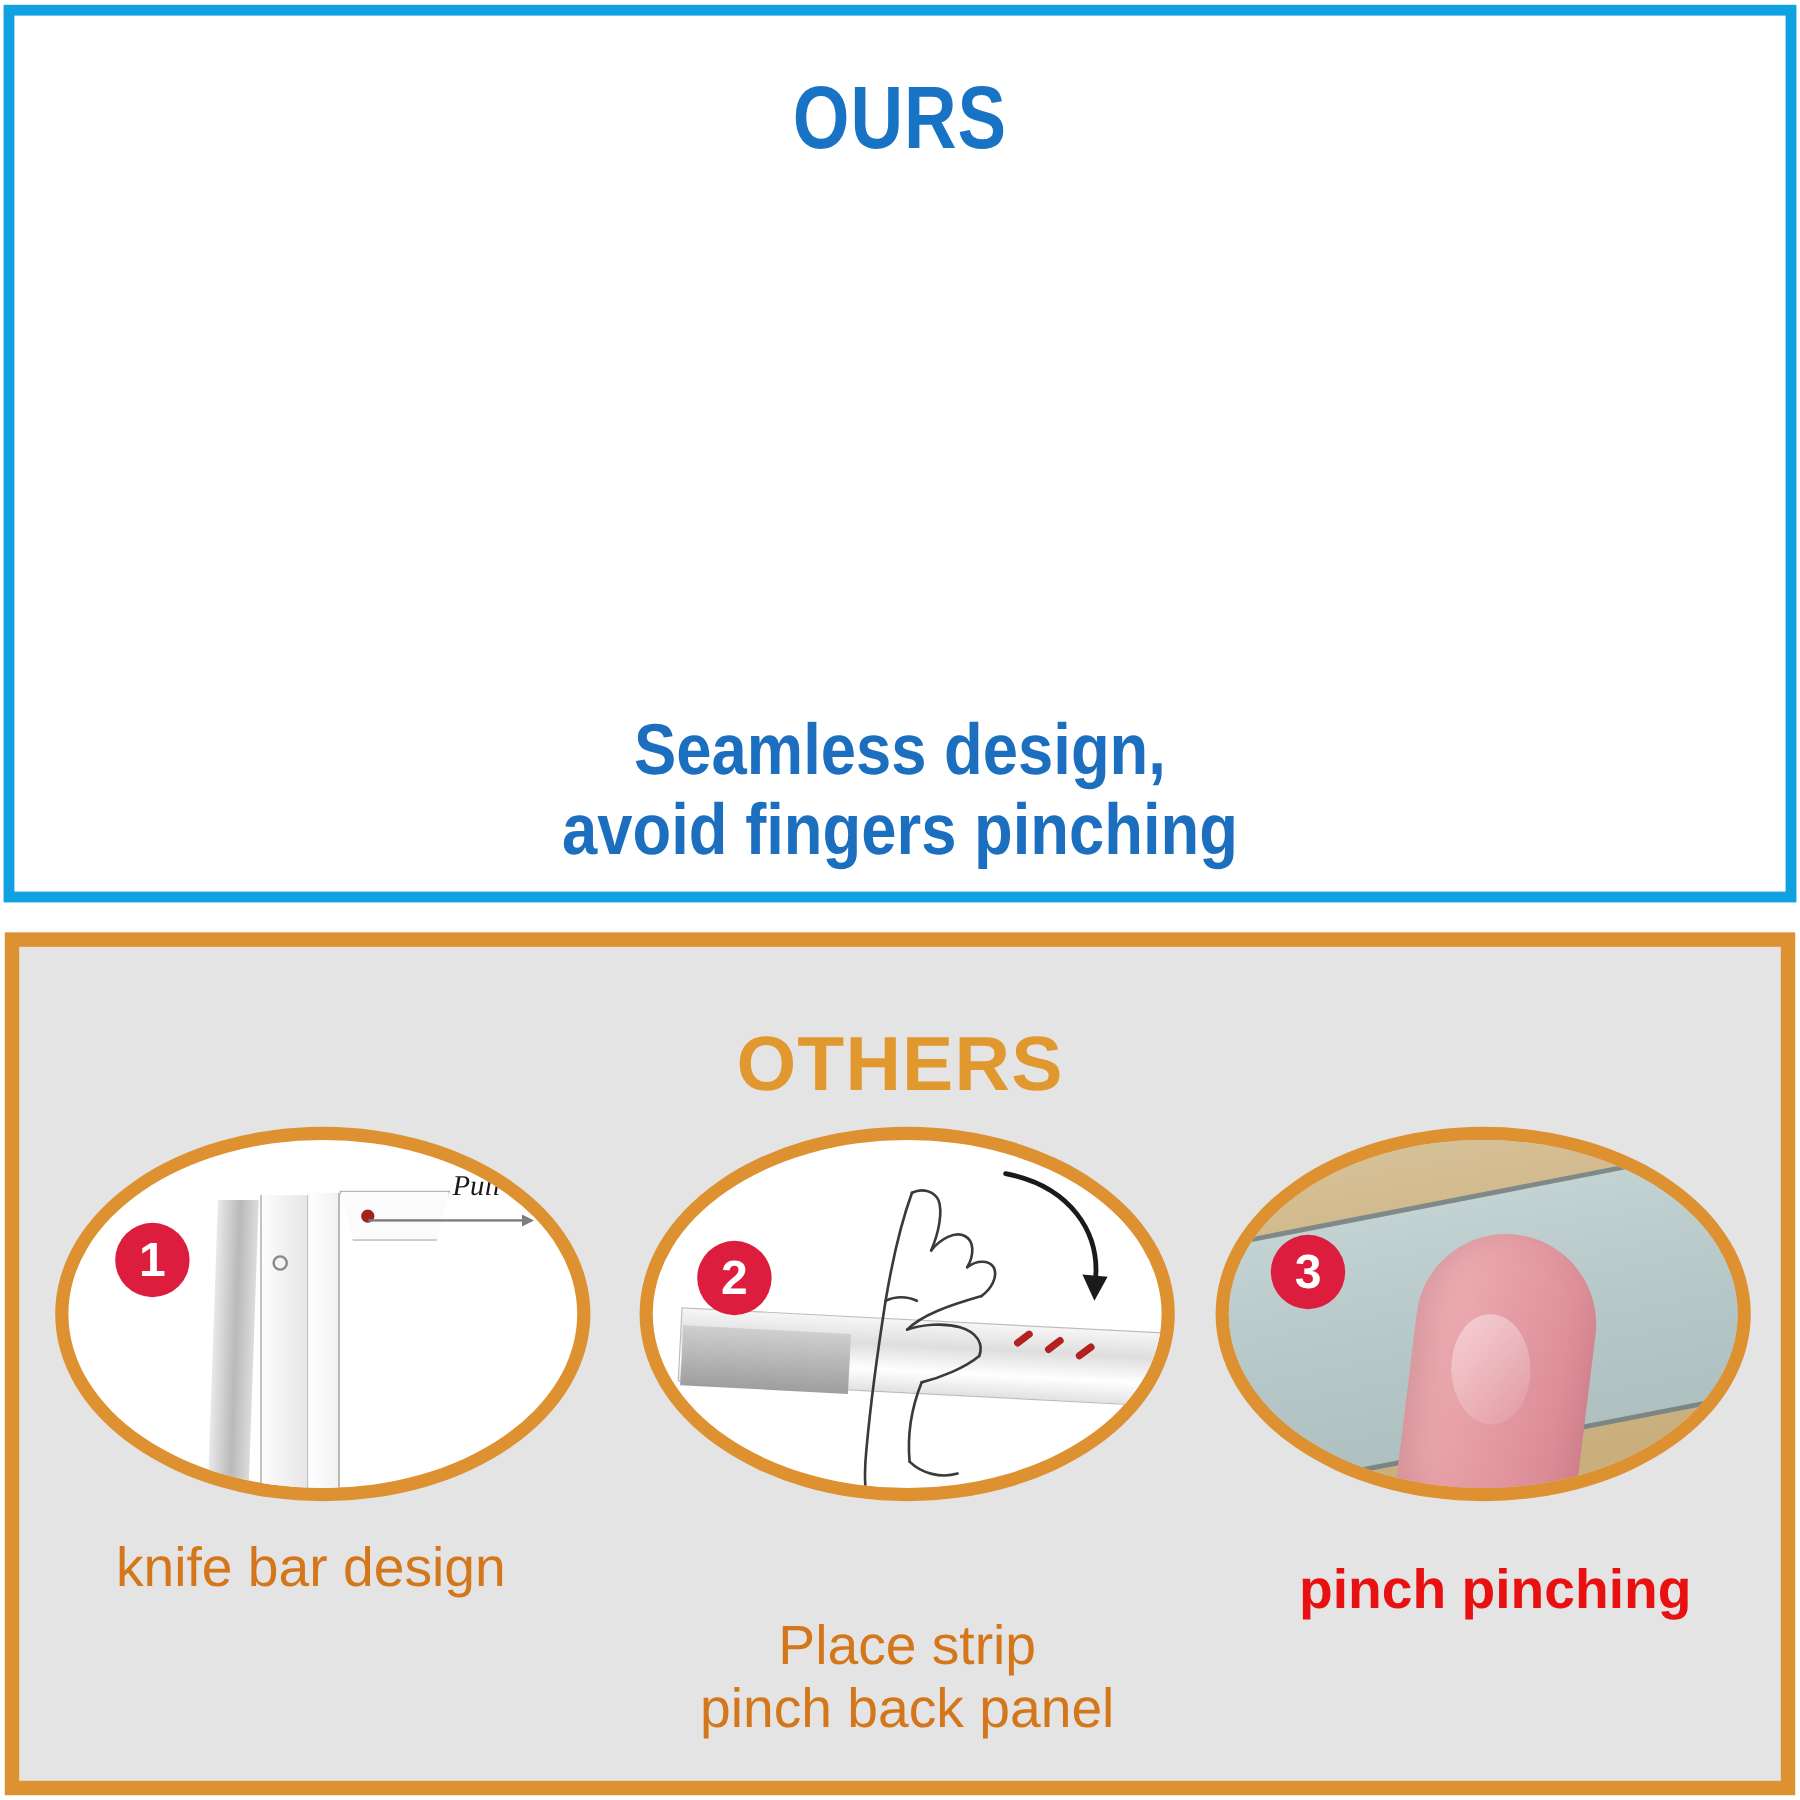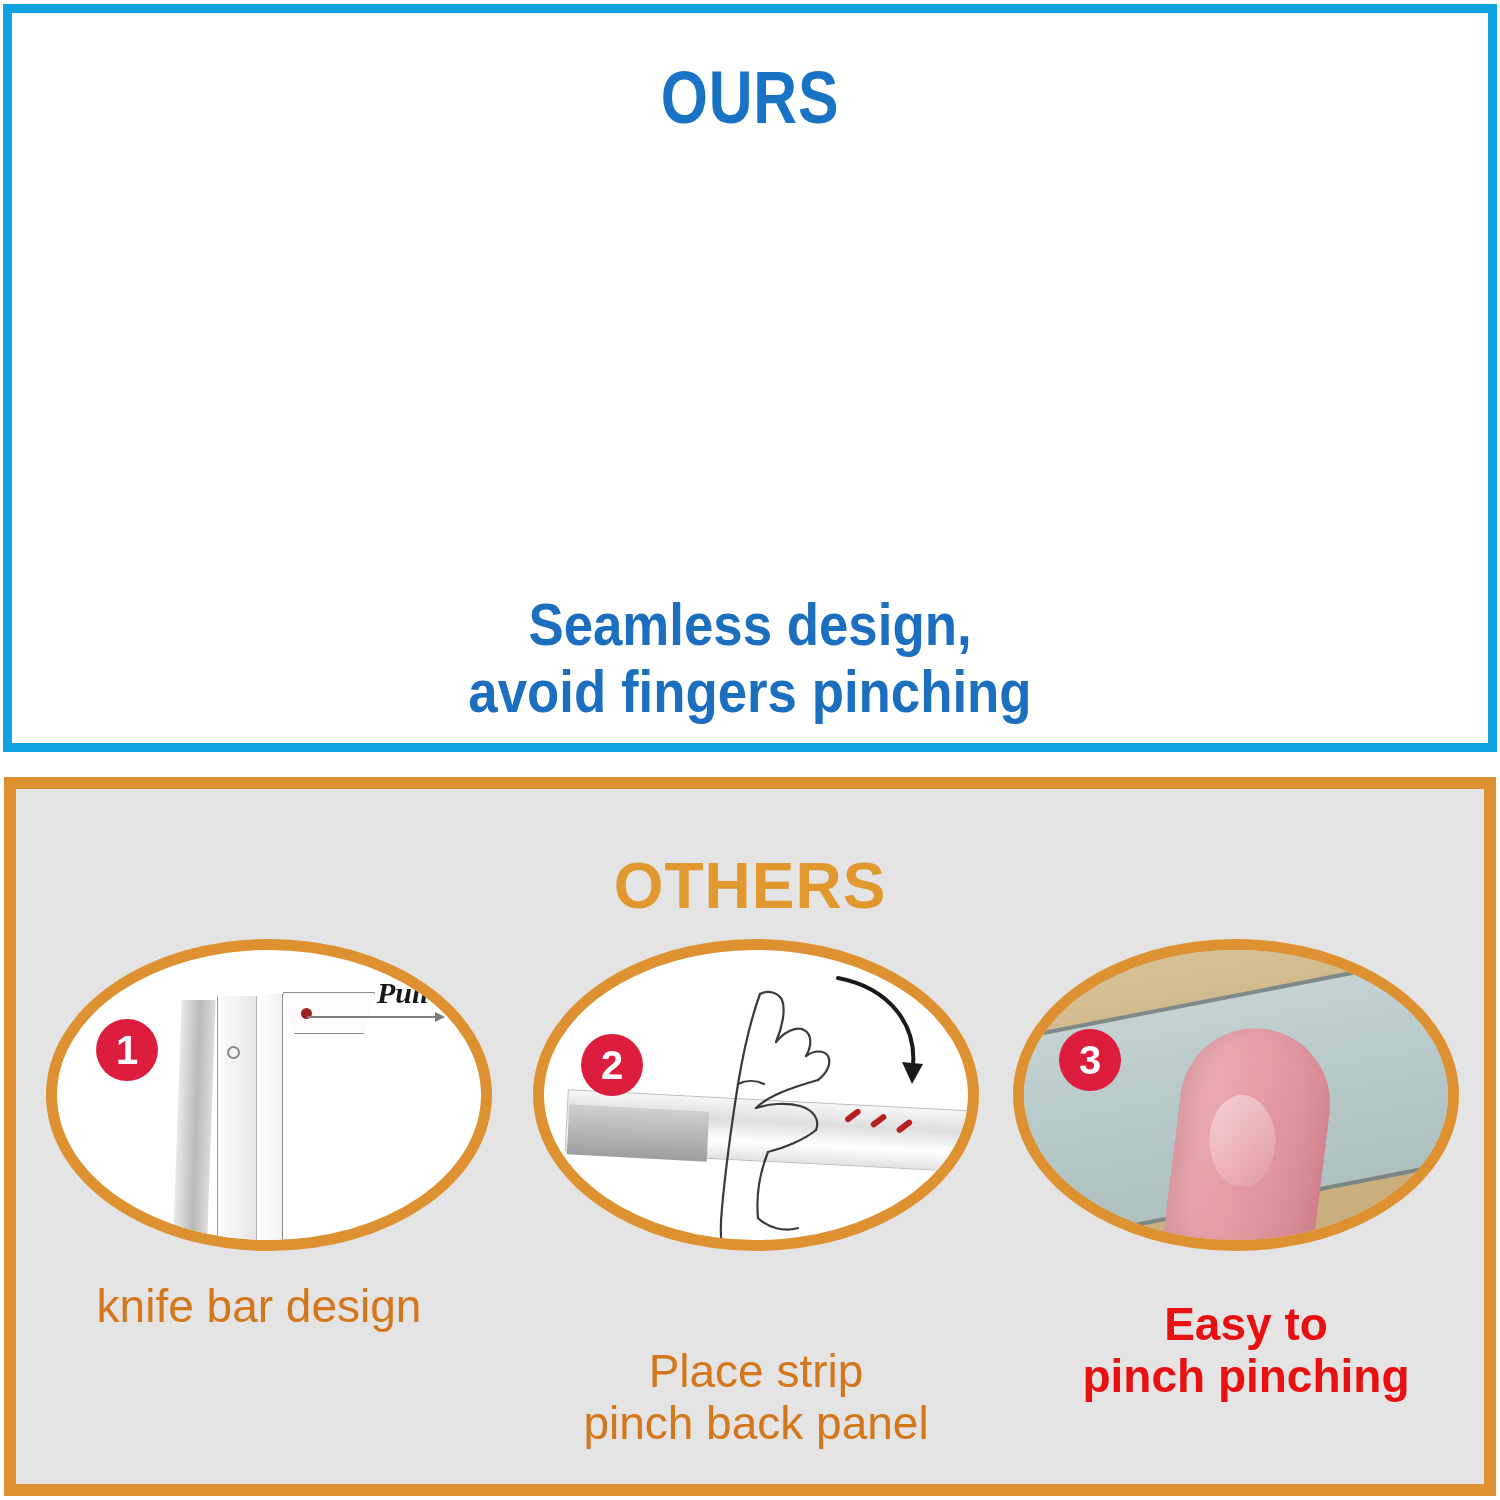--- a/index.html
+++ b/index.html
@@ -179,21 +179,21 @@
     border: 1.5px solid #8e8e8e;
     clip-path: polygon(0 0, 100% 0, 88% 100%, 12% 100%);
   }
   .tab-dot {
     position: absolute; left: 244px; top: 58px;
     width: 11px; height: 11px; border-radius: 50%;
     background: #9e2424;
   }
   .pull-label {
     position: absolute; left: 320px; top: 26px;
-    font-size: 30px; font-style: italic; font-weight: bold;
+    font-size: 24px; font-style: italic; font-weight: normal;
     color: #191919;
     font-family: "Liberation Serif", serif;
   }
   .pull-arrow {
     position: absolute; left: 250px; top: 66px;
     width: 136px; height: 2px; background: #7d7d7d;
   }
   .pull-arrow::after {
     content: ""; position: absolute; right: -2px; top: -4px;
     border-left: 10px solid #7d7d7d;
@@ -353,19 +353,18 @@
     <div class="step-caption c1">
       <div>knife bar design</div>
     </div>
 
     <div class="step-caption c2">
       <div>Place strip</div>
       <div>pinch back panel</div>
     </div>
 
     <div class="step-caption c3 danger">
-      <div>Easy to</div>
       <div>pinch pinching</div>
     </div>
 
   </div>
 
 </div>
 
 </body></html>

